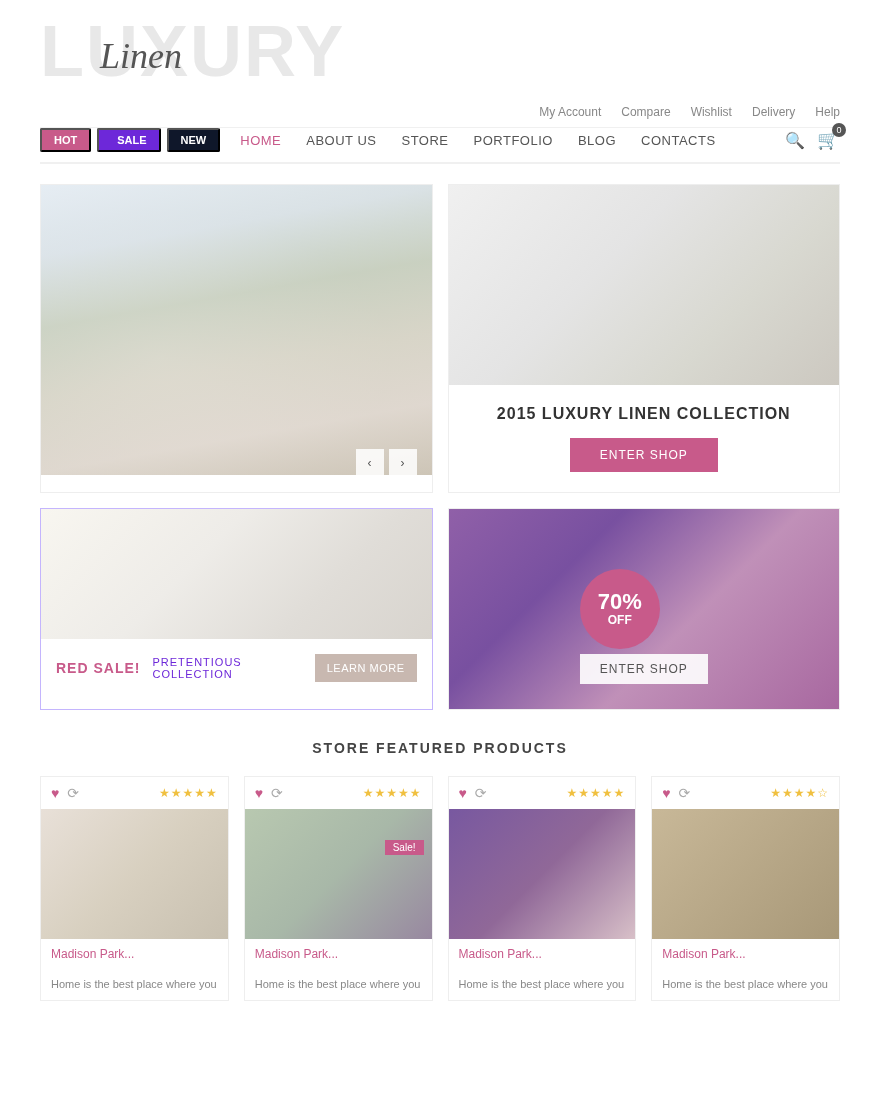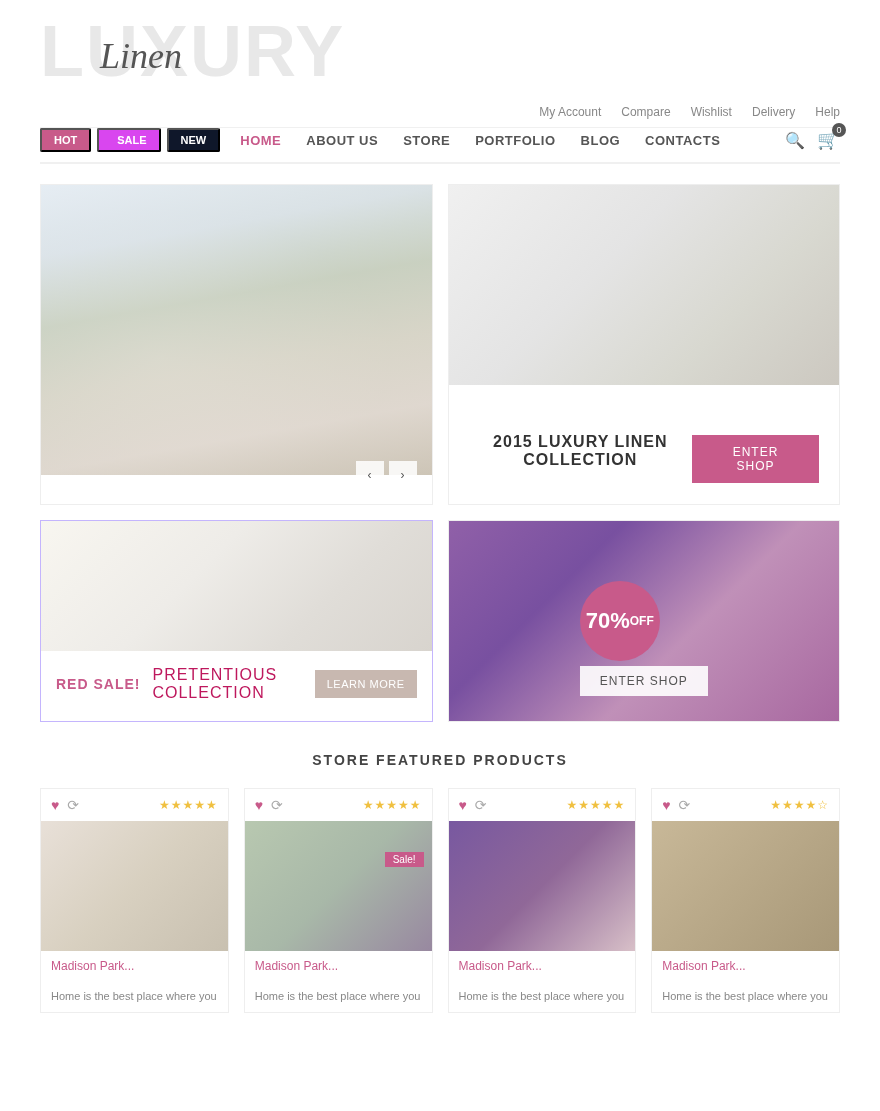--- a/index.html
+++ b/index.html
@@ -11,25 +11,25 @@
     .logo-bg-text { font-size: 72px; font-weight: 900; color: #e8e8e8; letter-spacing: 2px; text-transform: uppercase; position: relative; line-height: 1; }
     .logo-script { font-family: 'Georgia', cursive; font-style: italic; font-size: 36px; color: #555; position: absolute; left: 60px; top: 20px; font-weight: normal; }
 
     .top-bar { display: flex; justify-content: flex-end; align-items: center; gap: 20px; padding: 8px 0; font-size: 12px; color: #888; border-bottom: 1px solid #f0f0f0; margin-bottom: 0; }
     .top-bar span { cursor: pointer; }
 
     .nav-area { display: flex; align-items: center; padding: 0 0 10px; border-bottom: 2px solid #f0f0f0; }
     .nav-badges { display: flex; gap: 6px; margin-right: 20px; }
     .badge { padding: 4px 12px; color: #fff; font-size: 11px; font-weight: bold; border-radius: 2px; cursor: pointer; }
     .badge-hot { background: #c85a8a; }
-    .badge-sale { background: #d946ef; padding-left: 18px; }
+    .badge-sale { background: #6d28d9; padding-left: 18px; }
     .badge-new { background: #0f172a; }
 
     .nav-links { display: flex; align-items: center; gap: 25px; flex: 1; }
-    .nav-link { font-size: 13px; color: #555; text-decoration: none; cursor: pointer; letter-spacing: 0.5px; font-weight: bold; }
+    .nav-link { font-size: 13px; color: #555; text-decoration: none; cursor: pointer; letter-spacing: 0.5px; }
     .nav-link.active { color: #c85a8a; }
 
     .nav-icons { display: flex; align-items: center; gap: 12px; margin-left: auto; }
     .search-icon { font-size: 16px; color: #888; cursor: pointer; }
     .cart-wrapper { position: relative; cursor: pointer; }
     .cart-icon { font-size: 18px; color: #555; }
     .cart-badge { position: absolute; top: -6px; right: -6px; background: #555; color: #fff; border-radius: 50%; width: 14px; height: 14px; font-size: 9px; display: flex; align-items: center; justify-content: center; }
 
     
     .main { padding: 20px 40px; }
@@ -40,37 +40,37 @@
     .hero-left { position: relative; overflow: hidden; border: 1px solid #eee; }
     .hero-img { width: 100%; height: 290px; background: linear-gradient(135deg, #c8d8e8 0%, #d8e8f0 30%, #e8eef5 60%, #c5c8b8 100%); display: flex; align-items: center; justify-content: center; position: relative; }
     .hero-img-content { width: 100%; height: 100%; background: 
       radial-gradient(ellipse at 30% 60%, #f5f0ec 0%, transparent 60%),
       linear-gradient(160deg, #dde5ec 0%, #c8d0c0 40%, #d8d5c8 70%, #e0d8d0 100%); }
     .hero-nav-arrows { position: absolute; bottom: 15px; right: 15px; display: flex; gap: 5px; }
     .arrow-btn { width: 28px; height: 28px; background: rgba(255,255,255,0.85); border: none; cursor: pointer; display: flex; align-items: center; justify-content: center; font-size: 12px; color: #555; }
 
     .hero-right { border: 1px solid #eee; display: flex; flex-direction: column; }
     .hero-right-img { width: 100%; height: 200px; background: linear-gradient(135deg, #f0f0f0 0%, #e8e8e8 50%, #d8d8d8 100%); }
-    .hero-right-content { padding: 20px; text-align: center; flex: 1; display: flex; flex-direction: row; align-items: center; justify-content: flex-end; margin-top: 28px; }
+    .hero-right-content { padding: 20px; text-align: center; flex: 1; display: flex; flex-direction: column; align-items: center; justify-content: flex-end; }
     .collection-title { font-size: 16px; font-weight: bold; color: #333; letter-spacing: 1px; margin-bottom: 15px; }
     .enter-shop-btn { background: #c85a8a; color: #fff; border: none; padding: 10px 30px; font-size: 12px; letter-spacing: 1px; cursor: pointer; }
 
     
     .promo-grid { display: grid; grid-template-columns: 1fr 1fr; gap: 15px; margin-bottom: 30px; }
 
     .promo-left { border: 1px solid #c4b5fd; padding: 0; }
     .promo-left-img { width: 100%; height: 130px; background: linear-gradient(135deg, #f5f5f0 0%, #ececec 50%, #e0e0e0 100%); }
     .promo-left-content { padding: 15px; display: flex; align-items: center; gap: 12px; flex-wrap: wrap; }
     .red-sale { color: #c85a8a; font-size: 14px; font-weight: bold; letter-spacing: 1px; }
-    .promo-desc { font-size: 16px; color: #be185d; letter-spacing: 1px; flex: 1; }
+    .promo-desc { font-size: 11px; color: #6d28d9; letter-spacing: 1px; flex: 1; }
     .learn-more-btn { background: #c8b8b0; color: #fff; border: none; padding: 8px 12px; font-size: 11px; cursor: pointer; letter-spacing: 0.5px; }
 
     .promo-right { border: 1px solid #eee; position: relative; overflow: hidden; }
     .promo-right-img { width: 100%; height: 100%; min-height: 200px; background: linear-gradient(135deg, #9060a8 0%, #7850a0 30%, #c090b8 60%, #a868a0 100%); }
-    .discount-badge { position: absolute; top: 50%; left: 50%; transform: translate(-80%, -50%); background: #c85a8a; color: #fff; border-radius: 50%; width: 80px; height: 80px; display: flex; flex-direction: row; align-items: center; justify-content: center; font-weight: bold; }
+    .discount-badge { position: absolute; top: 50%; left: 50%; transform: translate(-80%, -50%); background: #c85a8a; color: #fff; border-radius: 50%; width: 80px; height: 80px; display: flex; flex-direction: column; align-items: center; justify-content: center; font-weight: bold; }
     .discount-pct { font-size: 22px; line-height: 1; }
     .discount-off { font-size: 12px; }
     .enter-shop-overlay { position: absolute; bottom: 25px; left: 50%; transform: translateX(-50%); background: rgba(255,255,255,0.9); color: #555; border: none; padding: 8px 20px; font-size: 12px; cursor: pointer; letter-spacing: 1px; white-space: nowrap; }
 
     
     .weekly-section { margin-bottom: 20px; }
     .section-title { text-align: center; font-size: 14px; letter-spacing: 2px; color: #444; margin-bottom: 20px; font-weight: bold; }
 
     .products-grid { display: grid; grid-template-columns: repeat(4, 1fr); gap: 15px; }
     .product-card { border: 1px solid #eee; overflow: hidden; }

